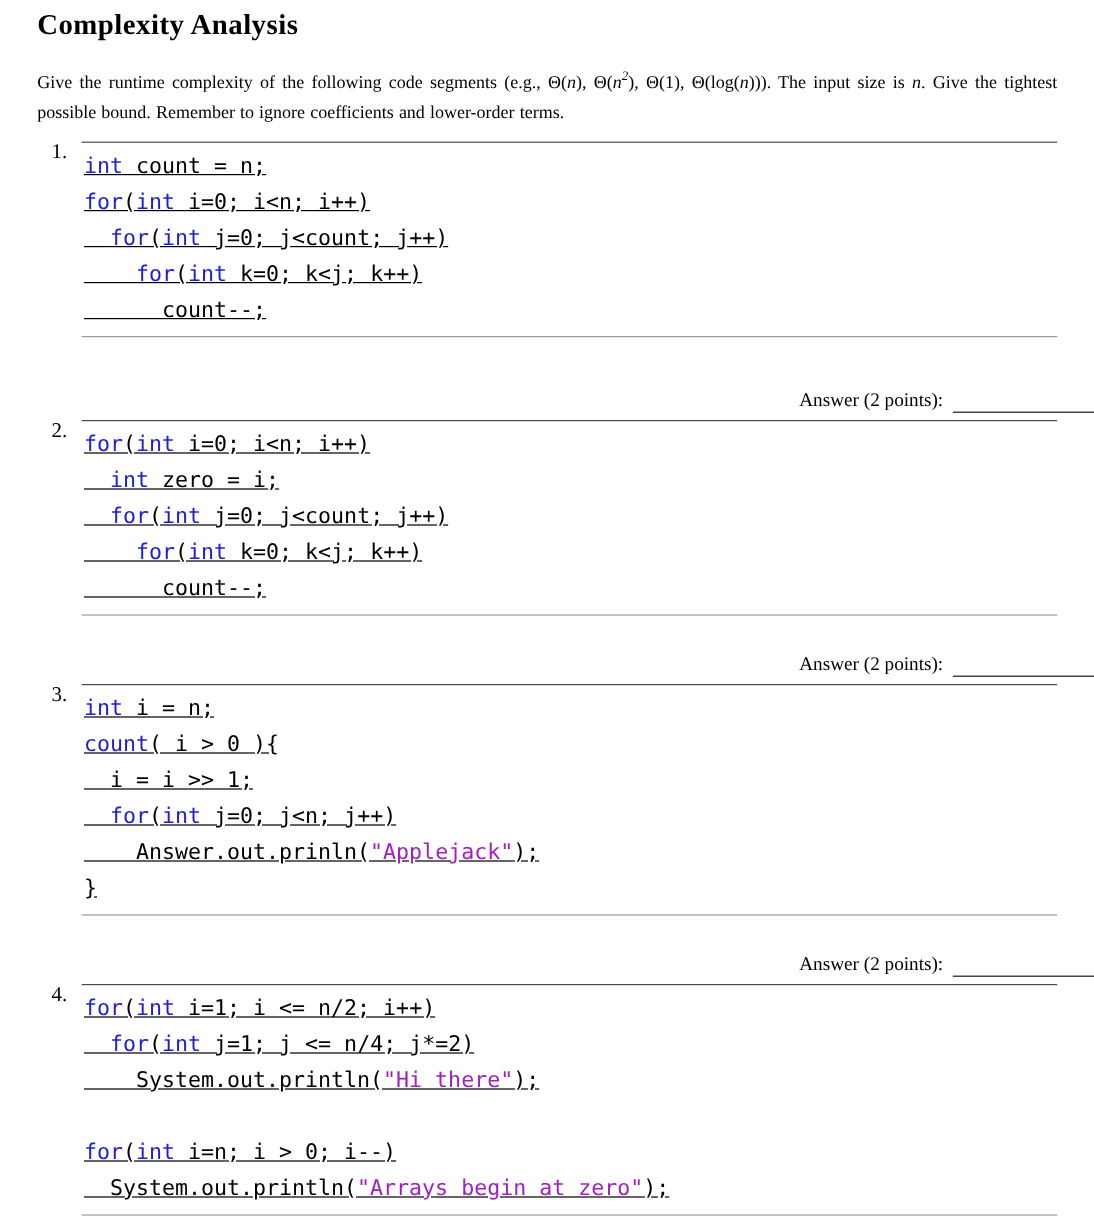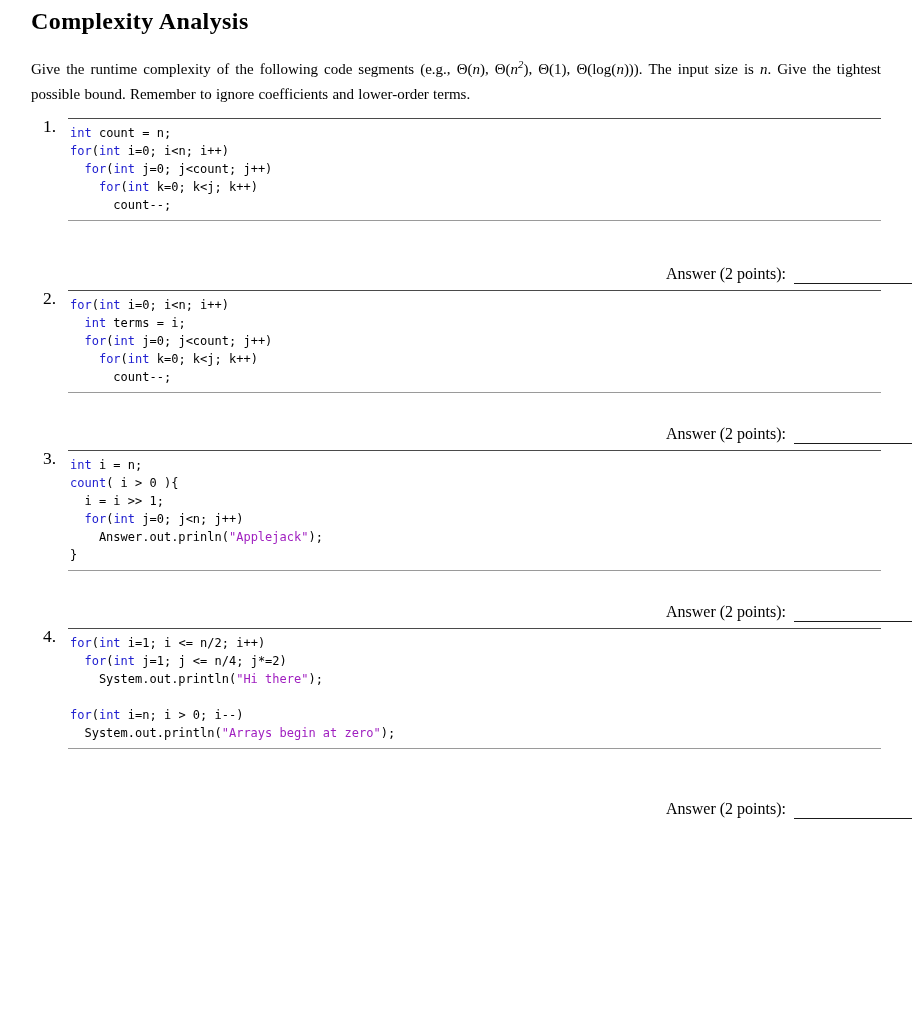--- a/index.html
+++ b/index.html
@@ -83,27 +83,28 @@
   }
   .rule-bottom {
     height: 0;
     border-top: 1.6px solid #9a9a9a;
     width: 813px;
     margin: 0;
   }
 
   pre.code {
     font-family: "DejaVu Sans Mono", "Liberation Mono", monospace;
-    font-size: 12px;
-    line-height: 18px;
+    font-size: 18px;
+    line-height: 30px;
     margin: 5px 0 6px 0;
     padding: 0 0 0 2px;
     white-space: pre;
     color: #000000;
     letter-spacing: 0px;
+    text-decoration: underline;
   }
   pre.code .kw   { color: #2020d0; }
   pre.code .str  { color: #a020c0; }
 
   
   .answer-row {
     display: flex;
     align-items: flex-end;
     justify-content: flex-end;
     width: 850px;
@@ -150,21 +151,21 @@
       <div class="answer-row">
         <span class="answer-label">Answer (2 points):</span>
         <span class="answer-blank"></span>
       </div>
     </li>
 
     <li class="qitem">
       <span class="qnum">2.</span>
       <div class="rule-top"></div>
       <pre class="code"><span class="kw">for</span><span>(</span><span class="kw">int</span><span> i=0; i&lt;n; i++)</span>
-<span>  </span><span class="kw">int</span><span> terms = i;</span>
+<span>  </span><span class="kw">int</span><span> zero = i;</span>
 <span>  </span><span class="kw">for</span><span>(</span><span class="kw">int</span><span> j=0; j&lt;count; j++)</span>
 <span>    </span><span class="kw">for</span><span>(</span><span class="kw">int</span><span> k=0; k&lt;j; k++)</span>
 <span>      count--;</span></pre>
       <div class="rule-bottom"></div>
       <div class="spacer-xs"></div>
       <div class="answer-row">
         <span class="answer-label">Answer (2 points):</span>
         <span class="answer-blank"></span>
       </div>
     </li>

